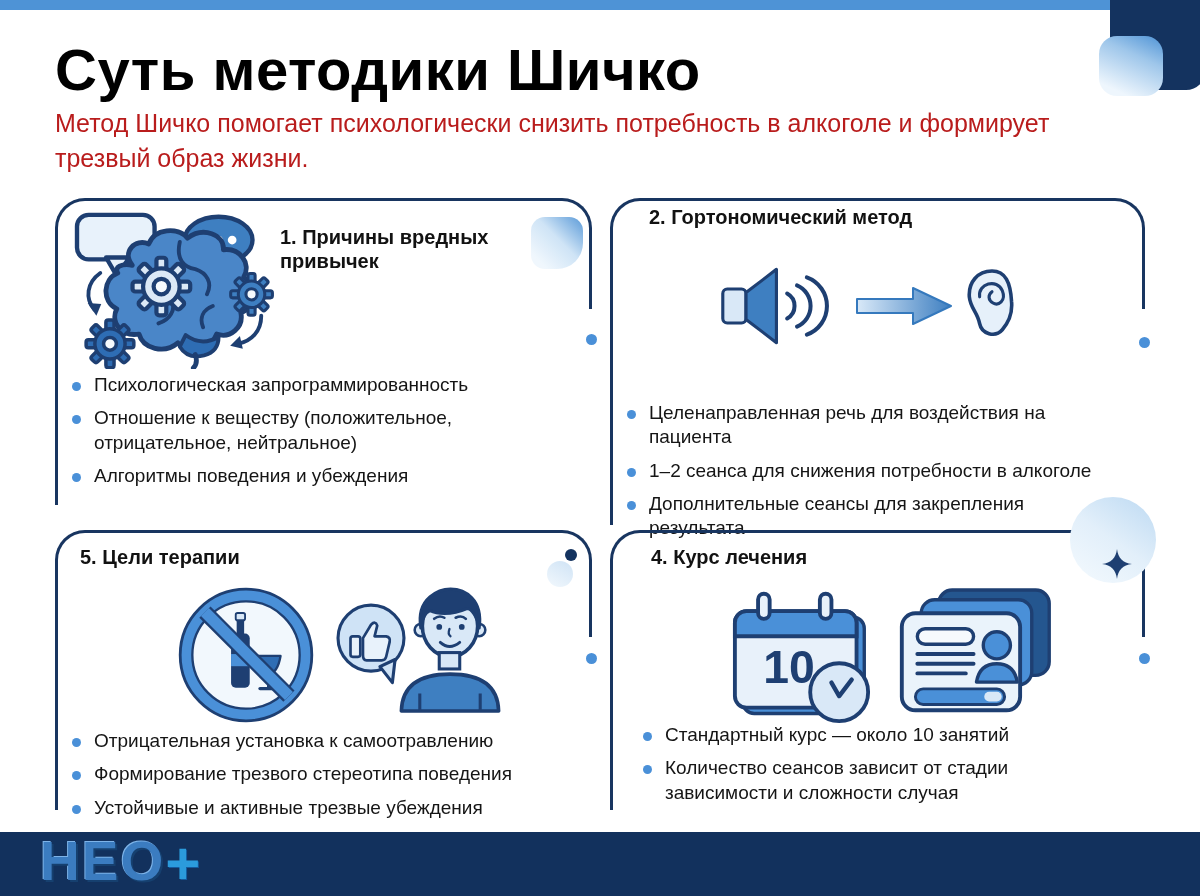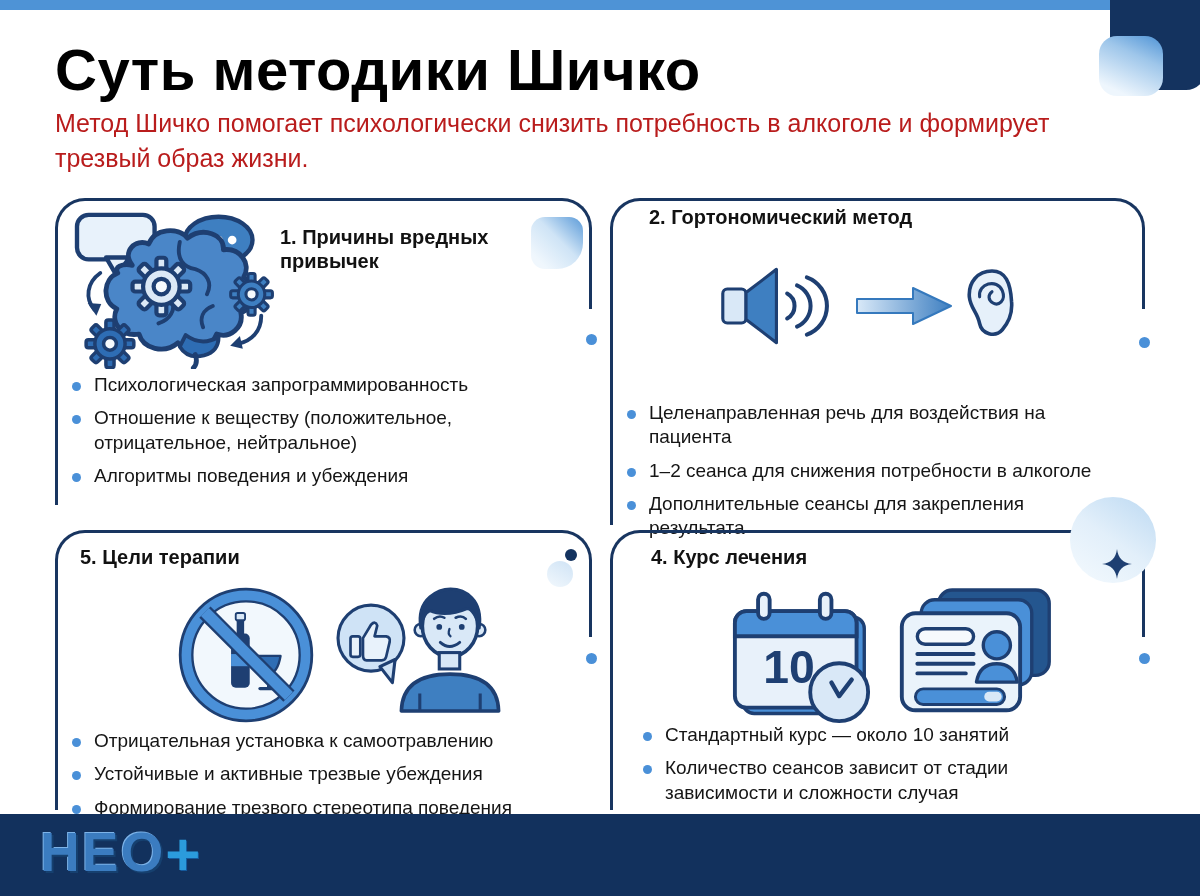--- a/index.html
+++ b/index.html
@@ -49,21 +49,21 @@
   .c1-square{position:absolute;left:473px;top:16px;width:52px;height:52px;
     border-radius:14px 14px 26px 14px;background:linear-gradient(225deg,#5a9ad8 0%,#cfe4f6 45%,#f0f7fd 85%);}
   .c3-navy-dot{position:absolute;left:507px;top:16px;width:12px;height:12px;border-radius:50%;background:#14335f;}
   .c3-light-circle{position:absolute;left:489px;top:28px;width:26px;height:26px;border-radius:50%;
     background:linear-gradient(210deg,#cfe3f5,#f2f8fd);}
   .big-circle{position:absolute;left:1070px;top:497px;width:86px;height:86px;border-radius:50%;
     background:linear-gradient(215deg,#bcd9f2 0%,#e2effa 50%,#f4fafe 100%);z-index:6;}
   .sparkle{position:absolute;left:1102px;top:549px;z-index:7;}
   .icon-abs{position:absolute;}
   
-  .footer-bar{position:absolute;left:0;bottom:0;width:100%;height:82px;background:#12315d;z-index:5;padding-left:26px;}
+  .footer-bar{position:absolute;left:0;bottom:0;width:100%;height:64px;background:#12315d;z-index:5;padding-left:26px;}
   .logo{position:absolute;left:40px;top:50%;transform:translateY(-50%);font-weight:700;
     font-size:55px;letter-spacing:2px;line-height:1;}
   .logo-neo{color:#3b7cc0;text-shadow:2px 2px 0 #16406f, -1px -1px 0 #7db3e8;}
   .logo-plus{color:#2b9bdc;font-size:60px;vertical-align:-4px;text-shadow:1px 1px 0 #14599c;}
 </style>
 </head>
 <body>
 
 <div class="canvas">
 
@@ -225,25 +225,25 @@
       <path d="M28,106 v17 M87,106 v17" stroke="#1e3f72" stroke-width="3"></path>
     </svg>
 
     <ul class="bullets">
       <li>
           <span class="b-dot"></span>
           <span>Отрицательная установка к самоотравлению</span>
         </li>
       <li>
           <span class="b-dot"></span>
+          <span>Формирование трезвого стереотипа поведения</span>
+        </li>
+      <li>
+          <span class="b-dot"></span>
           <span>Устойчивые и активные трезвые убеждения</span>
-        </li>
-      <li>
-          <span class="b-dot"></span>
-          <span>Формирование трезвого стереотипа поведения</span>
         </li>
     </ul>
   </section>
 
   <section class="card card4">
     <span class="border-gap"></span>
     <span class="border-dot"></span>
 
     <h2 class="card-title">4. Курс лечения</h2>
 

